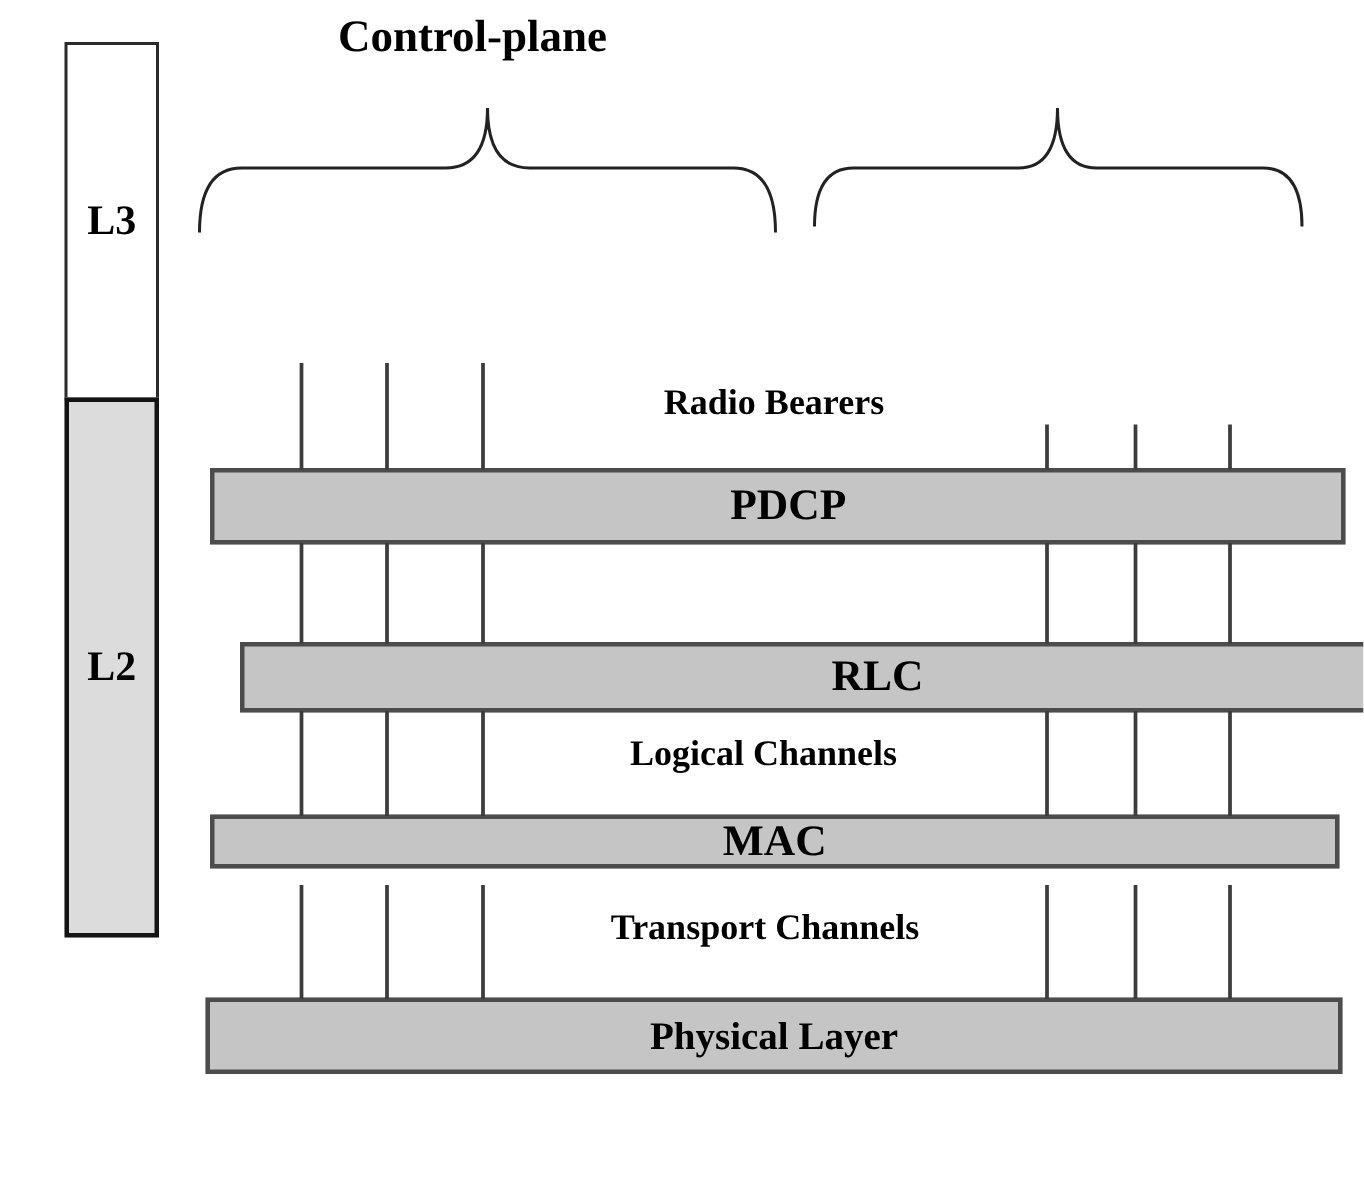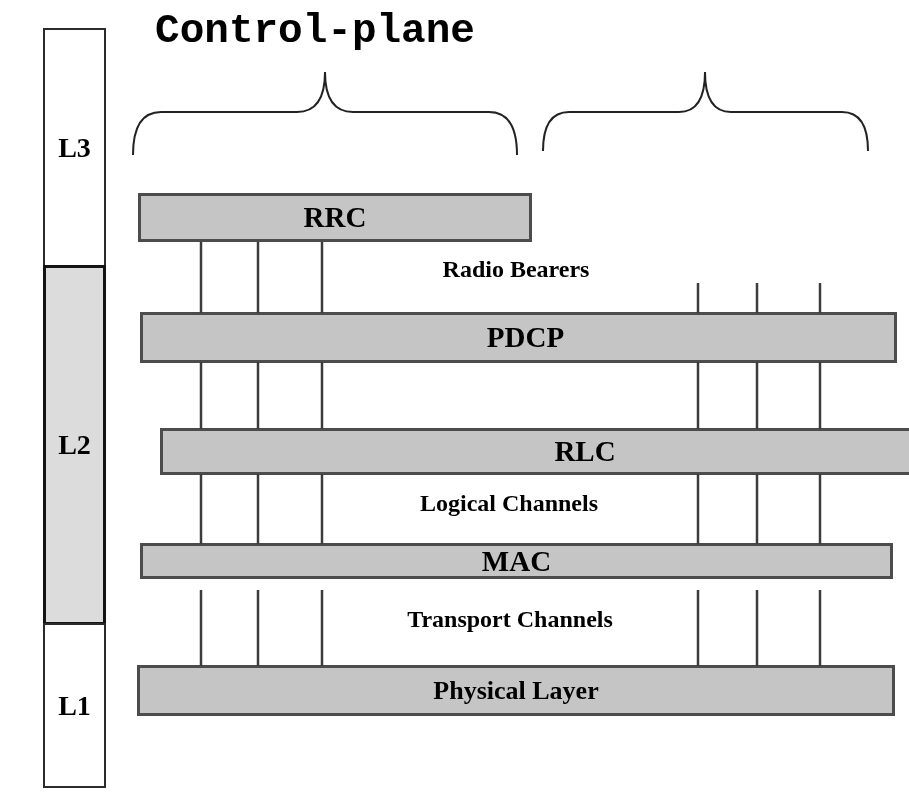--- a/index.html
+++ b/index.html
@@ -18,24 +18,23 @@
     width: 909px;
     height: 796px;
     background: var(--background);
     font-family: "Liberation Serif", "DejaVu Serif", serif;
     color: var(--text);
     overflow: hidden;
   }
   .plane-title {
     position: absolute;
     transform: translateX(-50%);
-    font-size: 41px;
+    font-size: 30px;
     font-weight: bold;
     white-space: nowrap;
-    font-family: Liberation Mono, monospace;
   }
   .bar-seg {
     position: absolute;
     left: 8px;
     width: 63px;
     display: flex;
     align-items: center;
     justify-content: center;
     font-size: 28px;
     font-weight: bold;
@@ -81,27 +80,21 @@
 <div id="canvas">
 
   <div class="plane-title" style="left:315px; top:8px;">Control-plane</div>
 
   <div class="bar-seg" style="top:28px; height:239px;">
     <span>L3</span>
   </div>
   <div class="bar-seg l2" style="top:265px; height:360px;">
     <span>L2</span>
   </div>
-  <div class="bar-seg" style="top:623px; height:165px;">
-    <span>L1</span>
-  </div>
 
-  <div class="proto-box" style="left:138px; top:193px; width:394px; height:49px;">
-    <span>RRC</span>
-  </div>
   <div class="proto-box" style="left:140px; top:312px; width:757px; height:51px;padding-left:14px;">
     <span>PDCP</span>
   </div>
   <div class="proto-box" style="left:140px; top:428px; width:850px; height:47px;margin-left:20px;">
     <span>RLC</span>
   </div>
   <div class="proto-box" style="left:140px; top:543px; width:753px; height:36px;">
     <span>MAC</span>
   </div>
   <div class="proto-box phy" style="left:137px; top:665px; width:758px; height:51px;">

